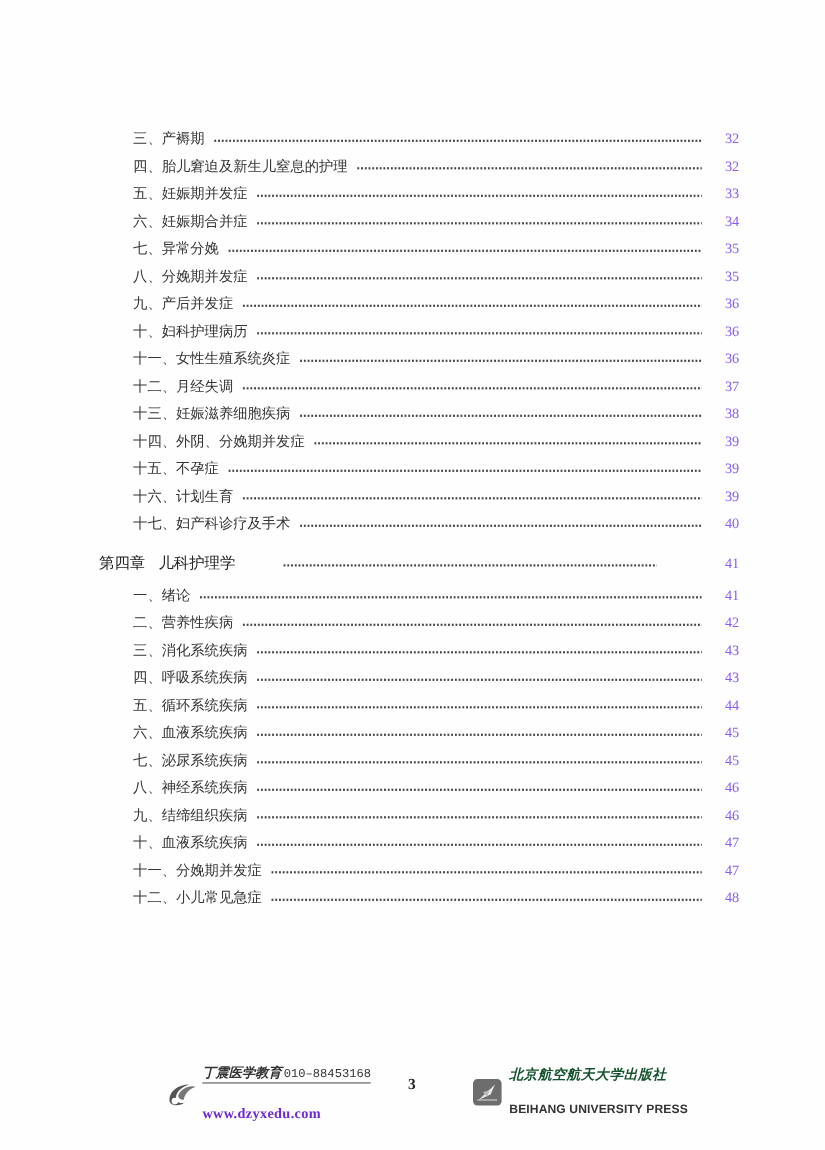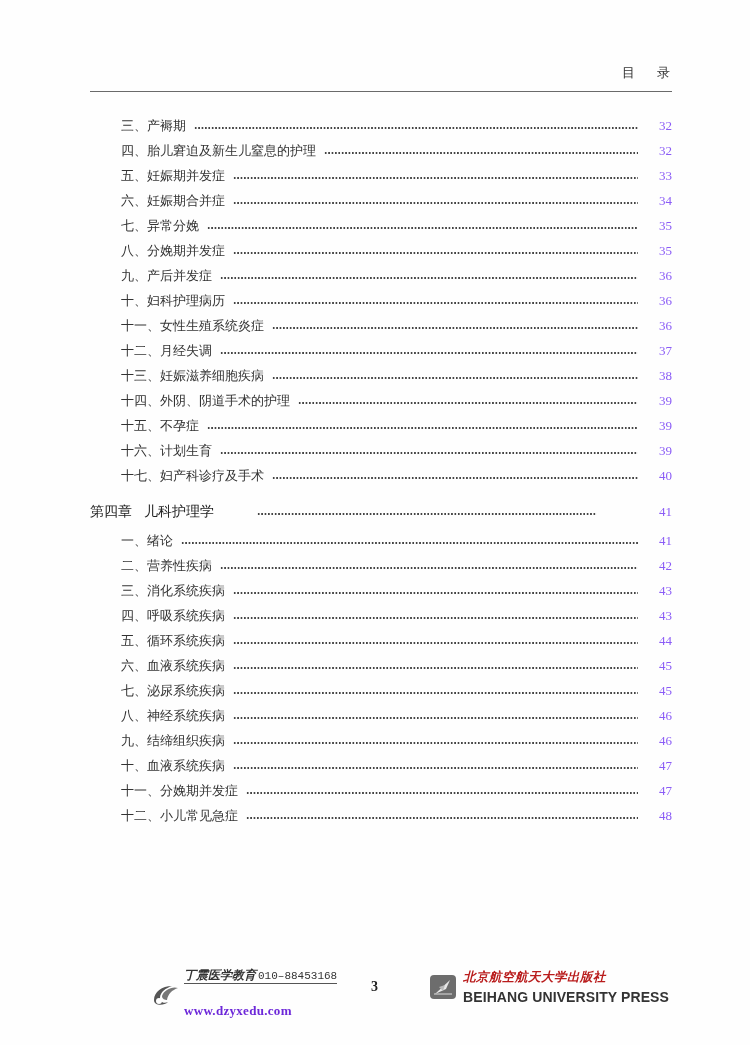--- a/index.html
+++ b/index.html
@@ -143,40 +143,37 @@
       margin-right: 7px;
       position: relative;
       overflow: hidden;
     }
     .bh-text { display: flex; flex-direction: column; line-height: 1; }
     .bh-name {
       font-family: "DejaVu Serif", "Liberation Serif", serif;
       font-size: 12.5px;
       font-weight: bold;
       font-style: italic;
-      color: #b91c1c;
+      color: #14532d;
       letter-spacing: 0.5px;
     }
     .bh-en {
       font-family: "Liberation Sans", "DejaVu Sans", sans-serif;
-      font-size: 14px;
+      font-size: 11px;
       font-weight: bold;
       color: #333;
-      margin-top: 6px;
+      margin-top: 20px;
       letter-spacing: 0.1px;
     }
   </style>
 </head>
 <body>
 
 <div class="page">
 
-  <div class="running-head">
-    <span class="running-head-title">目录</span>
-  </div>
 
   <div class="toc">
     <div id="toc-section-a">
         <div class="toc-row sub">
           <span class="toc-label">三、产褥期</span>
           <span class="toc-leader"></span>
           <span class="toc-page">32</span>
         </div>
         <div class="toc-row sub">
           <span class="toc-label">四、胎儿窘迫及新生儿窒息的护理</span>
@@ -222,21 +219,21 @@
           <span class="toc-label">十二、月经失调</span>
           <span class="toc-leader"></span>
           <span class="toc-page">37</span>
         </div>
         <div class="toc-row sub">
           <span class="toc-label">十三、妊娠滋养细胞疾病</span>
           <span class="toc-leader"></span>
           <span class="toc-page">38</span>
         </div>
         <div class="toc-row sub">
-          <span class="toc-label">十四、外阴、阴道手术的护理</span>
+          <span class="toc-label">十四、外阴、分娩期并发症</span>
           <span class="toc-leader"></span>
           <span class="toc-page">39</span>
         </div>
         <div class="toc-row sub">
           <span class="toc-label">十五、不孕症</span>
           <span class="toc-leader"></span>
           <span class="toc-page">39</span>
         </div>
         <div class="toc-row sub">
           <span class="toc-label">十六、计划生育</span>

